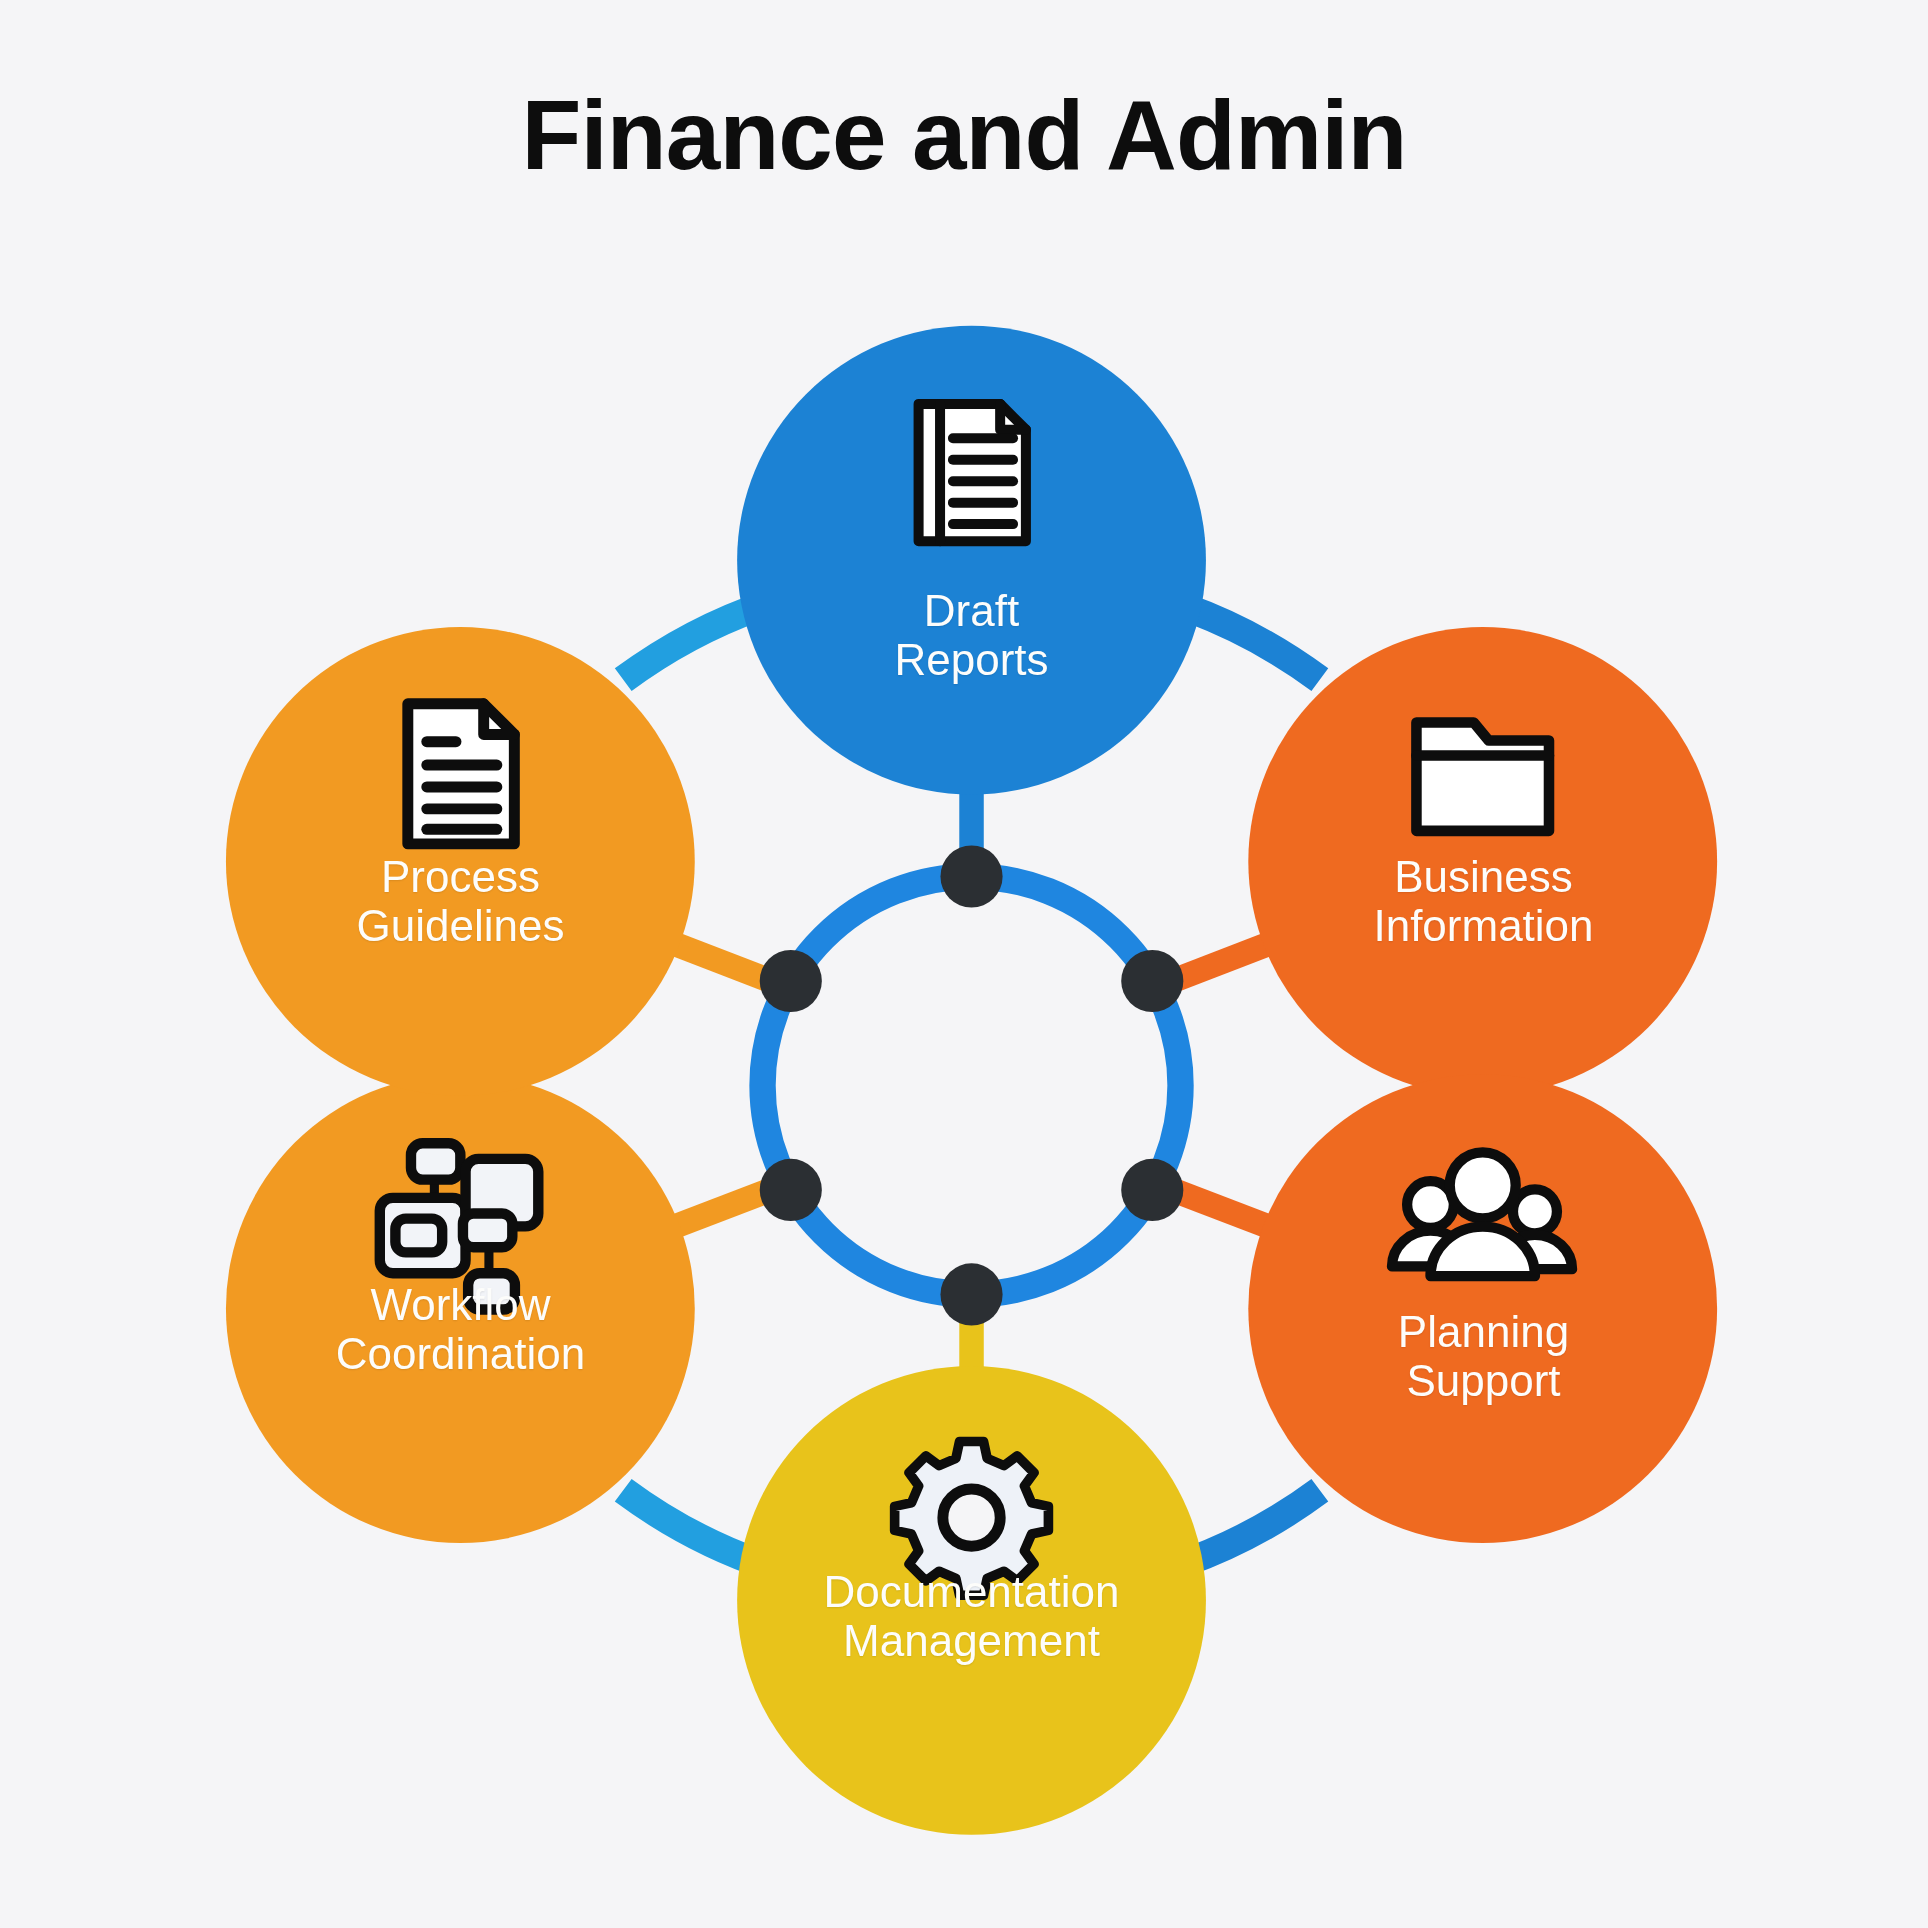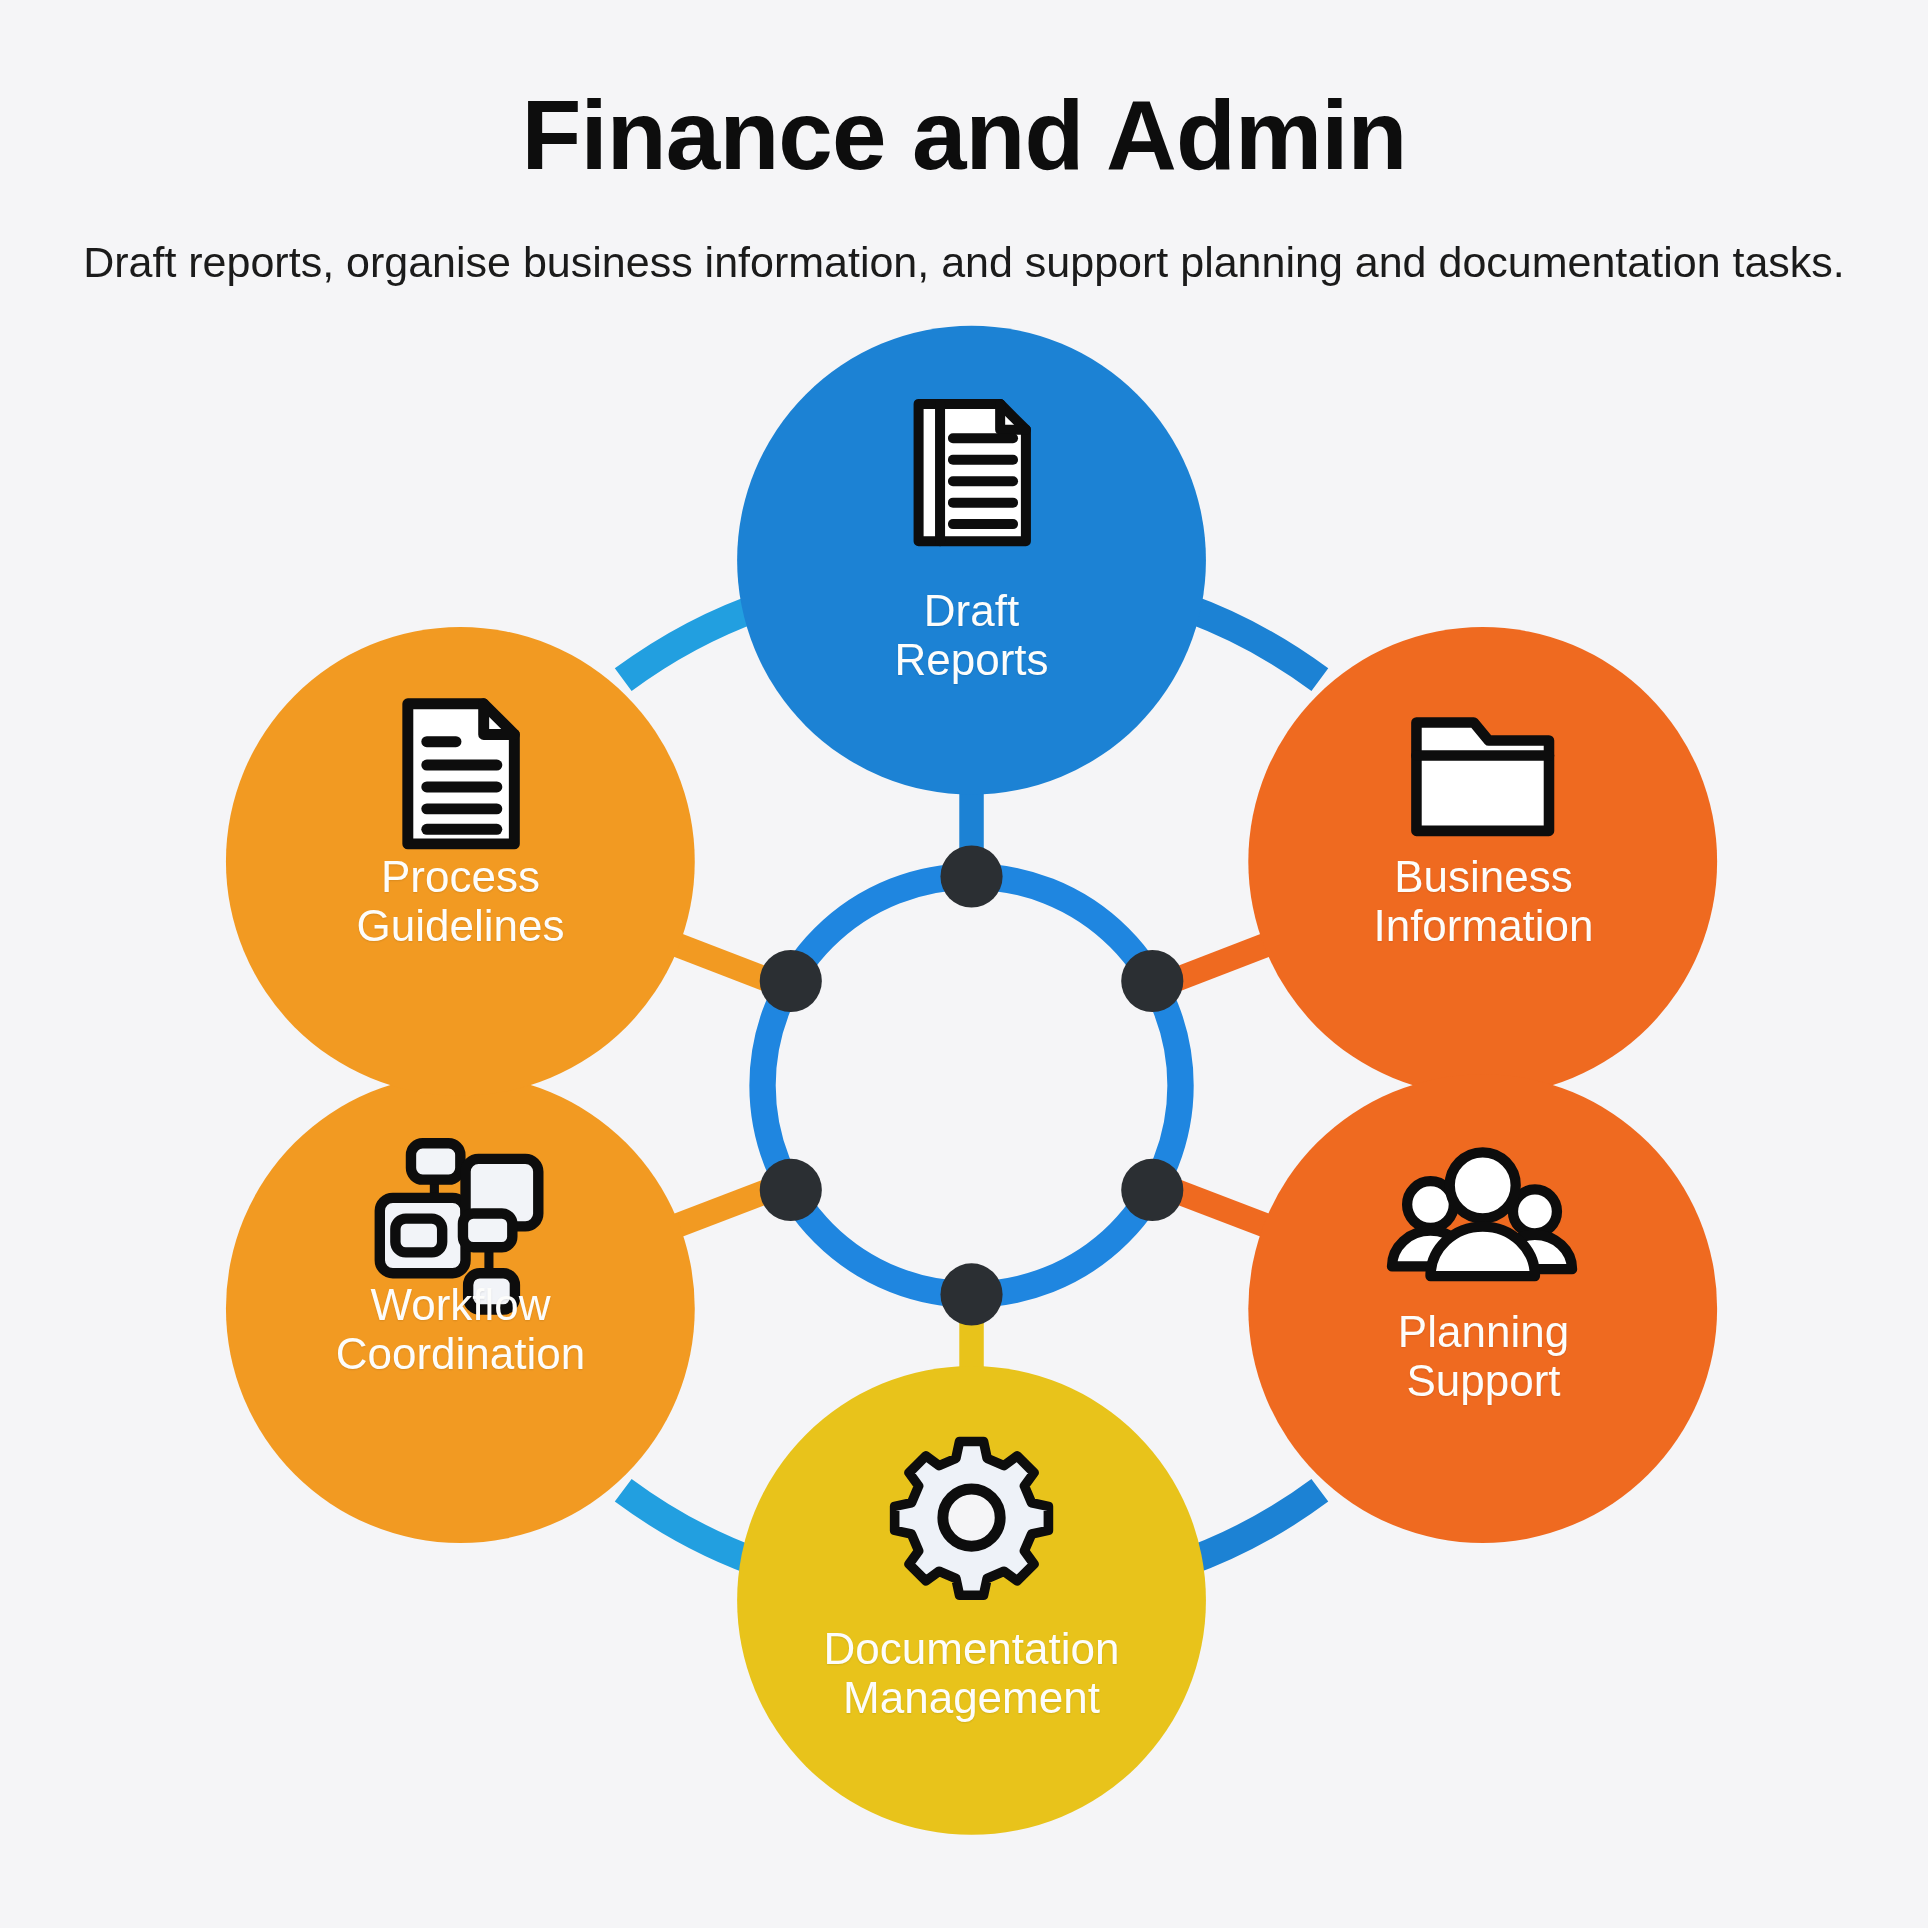--- a/index.html
+++ b/index.html
@@ -76,21 +76,20 @@
   }
   .node-label span { display: block; }
 </style>
 </head>
 <body>
 
 <div id="stage">
 
   <div id="header">
     <h1 id="page-title">Finance and Admin</h1>
-    <p id="page-subtitle">Draft reports, organise business information, and support planning and documentation tasks.</p>
   </div>
 
   <div id="diagram-wrap">
 
     <svg id="diagram-svg" viewBox="0 0 2048 2048" xmlns="http://www.w3.org/2000/svg">
 
       <g>
 
         <line x1="1032" y1="600" x2="1032" y2="925" stroke="#1c82d4" stroke-width="26"></line>
 
@@ -227,21 +226,21 @@
     <div class="node-label" style="left:1248px; top:852px; width:471px;">
       <span>Business</span>
       <span>Information</span>
     </div>
 
     <div class="node-label" style="left:1248px; top:1307px; width:471px;">
       <span>Planning</span>
       <span>Support</span>
     </div>
 
-    <div class="node-label" style="left:736px; top:1624px; width:471px;">
+    <div class="node-label" style="left:736px; top:1567px; width:471px;">
       <span>Documentation</span>
       <span>Management</span>
     </div>
 
     <div class="node-label" style="left:225px; top:1280px; width:471px;">
       <span>Workflow</span>
       <span>Coordination</span>
     </div>
 
     <div class="node-label" style="left:225px; top:852px; width:471px;">

